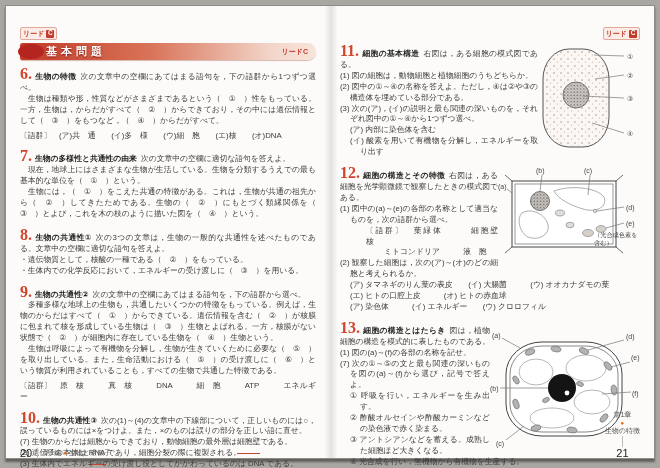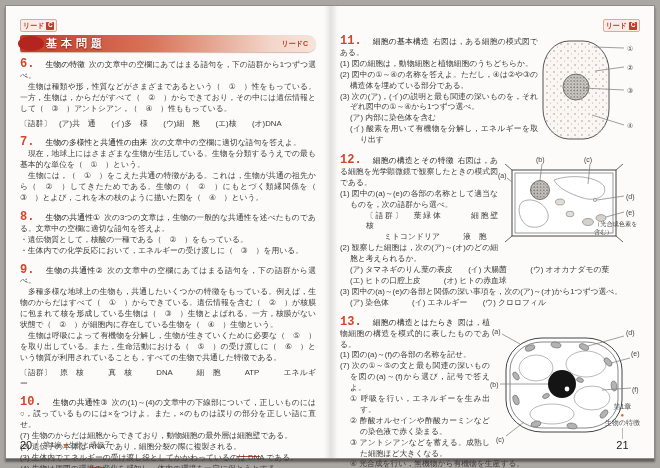--- a/index.html
+++ b/index.html
@@ -3,34 +3,34 @@
 <meta charset="utf-8">
 <style>
   html,body{margin:0;padding:0;}
   body{width:660px;height:468px;overflow:hidden;background:#aaa7a3;
        font-family:"Liberation Sans","DejaVu Sans",sans-serif;color:#333;}
   .frame{position:relative;width:660px;height:468px;}
   .paper{position:absolute;left:5px;top:5px;width:648px;height:452px;
          background:#fcfbf9;border:1px solid #8f8c88;box-shadow:0 3px 2px rgba(40,38,35,.55);}
   .gutter{position:absolute;left:318px;top:0;width:14px;height:100%;
           background:linear-gradient(to right,rgba(0,0,0,0),rgba(0,0,0,.10),rgba(0,0,0,0));}
-  .page{position:absolute;top:0;height:452px;width:322px;box-sizing:border-box;}
+  .page{position:absolute;top:8px;height:452px;width:322px;box-sizing:border-box;}
   .page.lp{left:0;padding:8px 12px 6px 14px;}
   .page.rp{left:324px;padding:8px 12px 6px 10px;}
   p{margin:0;}
   .t{font-size:7.8px;line-height:1.4;text-align:justify;color:#3a3a3a;}
   .prob{margin-bottom:7px;position:relative;}
-  .pnum{font-family:Liberation Mono, monospace;font-weight:bold;
-        color:#d2452c;font-size:12px;margin-right:11px;line-height:1;}
-  .ptitle{font-weight:normal;color:#1c1c1c;margin-right:4px;}
+  .pnum{font-family:Liberation Serif, serif;font-weight:bold;
+        color:#d2452c;font-size:16px;margin-right:3px;line-height:1;}
+  .ptitle{font-weight:bold;color:#1c1c1c;margin-right:4px;}
   .goi{margin-top:4px;}
   .ind1{padding-left:10px;text-indent:-10px;}
   .ind2{padding-left:20px;text-indent:-10px;}
   .ind2b{padding-left:26px;}
-  .u{border-bottom:1px solid #c24532;padding-bottom:16px;}
+  .u{border-bottom:1px solid #c24532;padding-bottom:7px;}
   
   .badge{display:inline-flex;align-items:center;background:#fbece7;border:1px solid #e2a89a;
          border-radius:2px;padding:1px 2px;height:9px;}
   .badge .bt{color:#c43b2a;font-size:7px;font-weight:bold;line-height:1;}
   .badge .bc{background:#c43b2a;color:#fff;font-size:6.5px;font-weight:bold;line-height:1;
              width:8px;height:8px;display:flex;align-items:center;justify-content:center;
              margin-left:2px;border-radius:1px;}
   .badge-row-r{text-align:right;margin-bottom:3px;}
   .badge-row-l{margin-bottom:3px;}
   
@@ -70,21 +70,21 @@
       </span>
     </div>
     <div class="banner">
       <span class="cap"></span>
       <span class="btitle">基本問題</span>
       <span class="bright">リードC</span>
     </div>
 
     <div class="prob">
       <p class="t"><span class="pnum">6.</span><span class="ptitle">生物の特徴</span><span>次の文章中の空欄にあてはまる語句を，下の語群から1つずつ選べ。</span></p>
-      <p class="t">　生物は種類や形，性質などがさまざまであるという（　①　）性をもっている。一方，生物は，からだがすべて（　②　）からできており，その中には遺伝情報として（　③　）アントシアン，（　④　）性ももっている。</p>
+      <p class="t">　生物は種類や形，性質などがさまざまであるという（　①　）性をもっている。一方，生物は，からだがすべて（　②　）からできており，その中には遺伝情報として（　③　）をもつなど，（　④　）からだがすべて。</p>
       <p class="t goi">〔語群〕　(ア)共　通　　(イ)多　様　　(ウ)細　胞　　(エ)核　　(オ)DNA</p>
     </div>
 
     <div class="prob">
       <p class="t"><span class="pnum">7.</span><span class="ptitle">生物の多様性と共通性の由来</span><span>次の文章中の空欄に適切な語句を答えよ。</span></p>
       <p class="t">　現在，地球上にはさまざまな生物が生活している。生物を分類するうえでの最も基本的な単位を（　①　）という。</p>
       <p class="t">　生物には，（　①　）をこえた共通の特徴がある。これは，生物が共通の祖先から（　②　）してきたためである。生物の（　②　）にもとづく類縁関係を（　③　）とよび，これを木の枝のように描いた図を（　④　）という。</p>
     </div>
 
     <div class="prob">
@@ -192,21 +192,20 @@
         </svg>
         <div class="fig-note" style="left:96px;top:66px;">（光合成色素を含む）</div>
       </div>
       <p class="t"><span class="pnum">12.</span><span class="ptitle">細胞の構造とその特徴</span><span>右図は，ある細胞を光学顕微鏡で観察したときの模式図である。</span></p>
       <p class="t ind1">(1) 図中の(a)～(e)の各部の名称として適当なものを，次の語群から選べ。</p>
       <p class="t ind2b">〔語群〕　葉緑体　　　細胞壁　　　核</p>
       <p class="t" style="padding-left:44px;">ミトコンドリア　　　液　胞</p>
       <p class="t ind1">(2) 観察した細胞は，次の(ア)～(オ)のどの細胞と考えられるか。</p>
       <p class="t ind2">(ア) タマネギのりん葉の表皮　　(イ) 大腸菌　　　(ウ) オオカナダモの葉</p>
       <p class="t ind2">(エ) ヒトの口腔上皮　　　(オ) ヒトの赤血球</p>
-      <p class="t ind1">(3) 図中の(a)～(e)の各部と関係の深い事項を，次の(ア)～(オ)から1つずつ選べ。</p>
       <p class="t ind2">(ア) 染色体　　　(イ) エネルギー　　(ウ) クロロフィル</p>
       <div class="clr"></div>
     </div>
 
     <div class="prob">
       <div class="fig" style="width:150px;height:120px;margin-top:10px;">
         <svg width="150" height="120" viewBox="0 0 150 120">
           <rect x="16" y="12" width="116" height="94" rx="36" ry="32" fill="#fff" stroke="#444" stroke-width="1"></rect>
           <rect x="20" y="16" width="108" height="86" rx="32" ry="28" fill="none" stroke="#555" stroke-width="0.7"></rect>
           <ellipse cx="96" cy="38" rx="20" ry="13" fill="none" stroke="#999" stroke-width="0.7"></ellipse>

